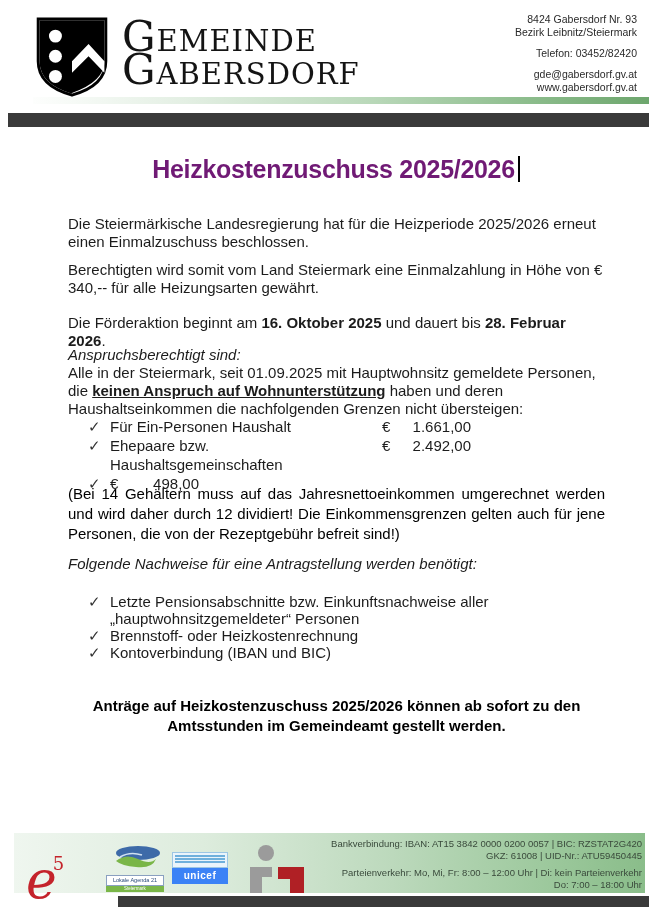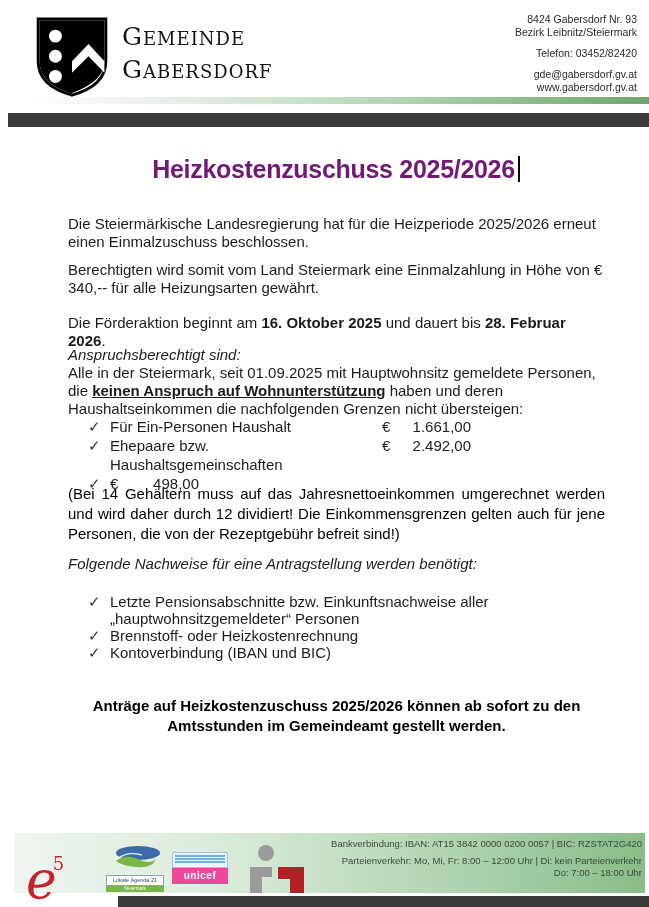--- a/index.html
+++ b/index.html
@@ -3,21 +3,21 @@
 <meta charset="utf-8">
 <style>
   html,body{margin:0;padding:0;}
   body{
     width:649px;height:907px;position:relative;background:#ffffff;overflow:hidden;
     font-family:"Liberation Sans",sans-serif;color:#1c1c1c;
   }
   
   .crest{position:absolute;left:36px;top:16px;}
   .org{position:absolute;left:122px;top:20px;font-family:"DejaVu Serif",serif;
-       font-variant:small-caps;color:#141414;line-height:33px;font-size:25px;letter-spacing:1px;}
+       font-variant:small-caps;color:#141414;line-height:33px;font-size:42px;letter-spacing:1px;}
   .contact{position:absolute;right:12px;top:13px;text-align:right;
            font-size:10.5px;line-height:13px;color:#2a2a2a;}
   .contact .gap{height:8px;}
   .rule-green{position:absolute;left:33px;right:0;top:97px;height:7px;
       background:linear-gradient(to right,#fdfefd 0%,#e3efe3 25%,#b9d8b9 55%,#8dbd8d 80%,#6da66d 100%);}
   .bar-dark-top{position:absolute;left:8px;top:113px;width:641px;height:14px;background:#3a3a3a;}
   .bar-dark-bottom{position:absolute;left:118px;top:896px;width:531px;height:11px;background:#3a3a3a;}
 
   
   .doc-title{position:absolute;left:56px;top:155px;width:560px;text-align:center;
@@ -56,21 +56,21 @@
   .logo-e5{position:absolute;left:26px;top:838px;font-family:"DejaVu Serif",serif;
       color:#c4232b;font-size:52px;line-height:52px;font-style:italic;text-align:right;}
   .logo-e5 sup{font-size:18px;font-style:normal;vertical-align:28px;margin-left:-4px;}
   .logo-agenda{position:absolute;left:106px;top:845px;width:58px;text-align:center;}
   .agenda-label{background:#ffffff;border:1px solid #8aa0c0;font-size:5.5px;line-height:7px;
       color:#2a4a7a;padding:1px 1px;}
   .agenda-sub{background:#7ab648;color:#fff;font-size:4.5px;line-height:6px;}
   .logo-unicef{position:absolute;left:172px;top:852px;width:56px;}
   .unicef-top{background:#eaf4fb;border:1px solid #9cc6e4;height:12px;padding:1px 2px;}
   .unicef-top i{display:block;height:2px;background:#6fb0dc;margin:1px 0;}
-  .unicef-main{background:#ec4899;color:#fff;font-size:10px;font-weight:bold;
+  .unicef-main{background:#3b82f6;color:#fff;font-size:10px;font-weight:bold;
       text-align:center;line-height:16px;letter-spacing:0.5px;}
   .logo-figure{position:absolute;left:242px;top:845px;}
 </style>
 </head>
 <body>
 
 <div class="crest">
   <svg width="72" height="82" viewBox="0 0 100 112">
     <path d="M3,3 H97 V62 Q97 96 50 109 Q3 96 3 62 Z" fill="#ffffff" stroke="#000" stroke-width="4"></path>
     <path d="M5,5 H50 V107 Q5 94 5 62 Z" fill="#000"></path>
@@ -180,18 +180,19 @@
 <div class="logo-figure">
   <svg width="70" height="48" viewBox="0 0 70 48">
     <circle cx="24" cy="8" r="8" fill="#9b9b9b"></circle>
     <path d="M8,22 H30 V32 H20 V48 H8 Z" fill="#9b9b9b"></path>
     <path d="M36,22 H62 V48 H48 V34 H36 Z" fill="#b02025"></path>
   </svg>
 </div>
 
 <div class="footer-text">
   <div>Bankverbindung: IBAN: AT15 3842 0000 0200 0057 | BIC: RZSTAT2G420</div>
+  <div>GKZ: 61008 | UID-Nr.: ATU59450445</div>
   <div class="gap"></div>
   <div>Parteienverkehr: Mo, Mi, Fr: 8:00 – 12:00 Uhr | Di: kein Parteienverkehr</div>
   <div>Do: 7:00 – 18:00 Uhr</div>
 </div>
 
 <div class="bar-dark-bottom"></div>
 
 </body></html>

